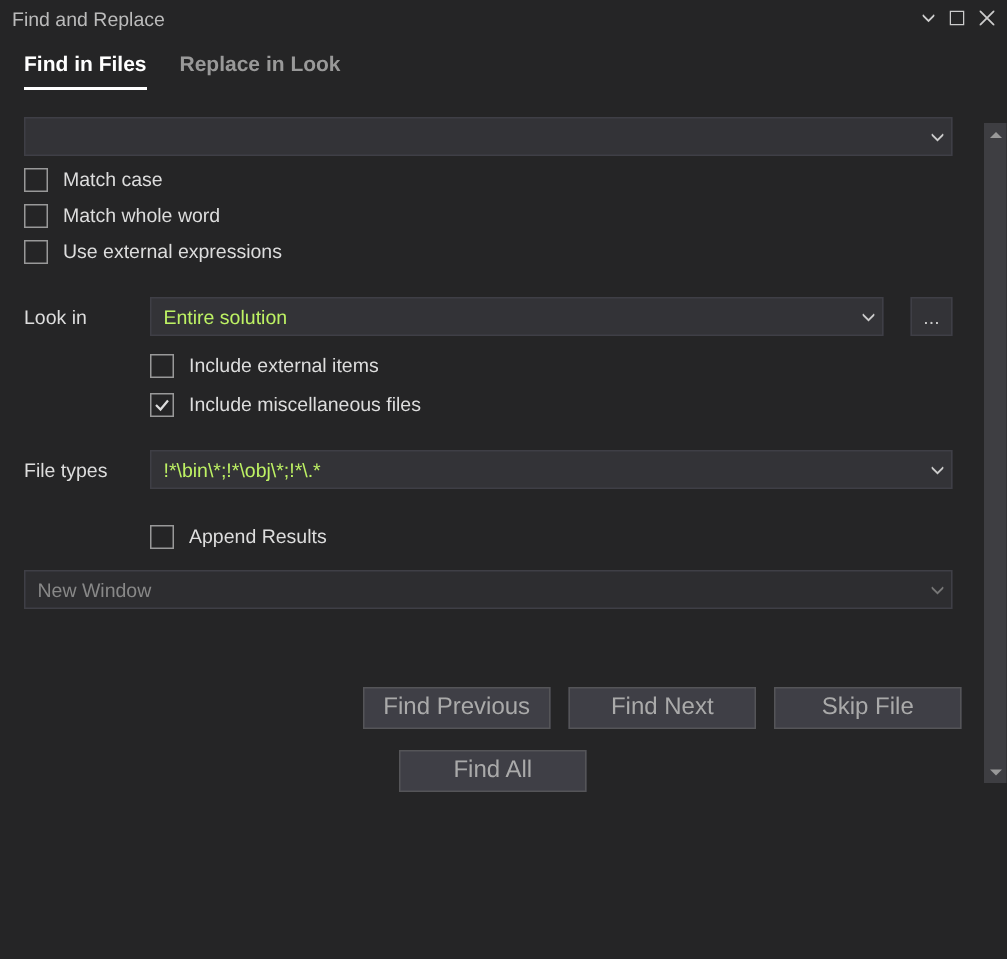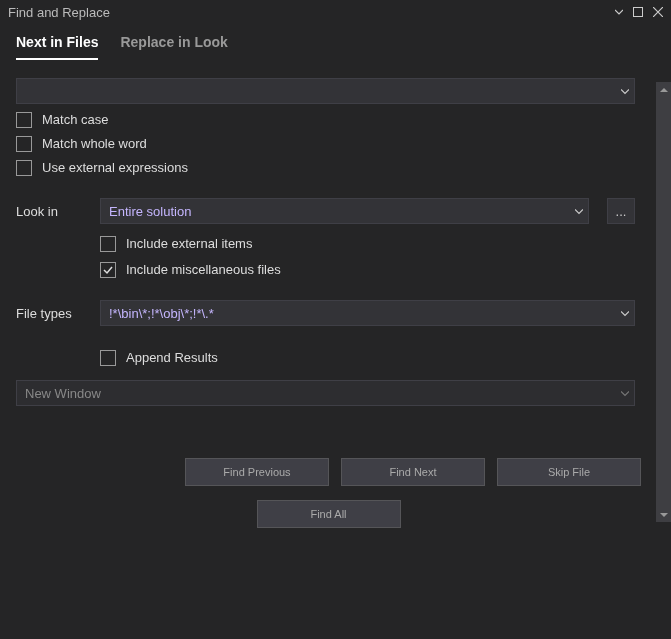--- a/index.html
+++ b/index.html
@@ -65,21 +65,21 @@
     .scroll-arrow svg { display: block; }
     .search-combo {
       position: relative;
       margin-right: 20px;
     }
     .combo {
       width: 100%;
       background: #333337;
       border: 1px solid #3f3f46;
       height: 26px;
-      color: #c4b5fd;
+      color: #bef264;
       padding: 0 28px 0 8px;
       font-size: 13px;
       outline: none;
     }
     .combo-arrow {
       position: absolute;
       right: 6px;
       top: 50%;
       transform: translateY(-50%);
       pointer-events: none;
@@ -136,26 +136,26 @@
       color: #888888;
     }
     .button-row {
       display: flex;
       justify-content: flex-end;
       gap: 12px;
       margin-top: 28px;
       margin-right: 14px;
     }
     .btn {
-      width: 144px;
+      width: 125px;
       height: 28px;
       background: #3f3f46;
       border: 1px solid #555558;
       color: #aaaaaa;
-      font-size: 11px;
+      font-size: 16px;
       cursor: pointer;
       display: flex;
       align-items: center;
       justify-content: center;
     }
     .btn-row2 {
       display: flex;
       justify-content: center;
       margin-top: 14px;
       margin-right: 14px;
@@ -179,21 +179,21 @@
     </span>
     <span class="ctrl">
       <svg width="10" height="10" viewBox="0 0 10 10">
           <path d="M0 0 L10 10 M10 0 L0 10" stroke="#cccccc" stroke-width="1.2"></path>
         </svg>
     </span>
   </div>
 </div>
 
 <div class="tabs">
-  <div class="tab active">Next in Files</div>
+  <div class="tab active">Find in Files</div>
   <div class="tab">Replace in Look</div>
 </div>
 
 <div class="content">
 
   <div class="search-combo">
     <input class="combo" type="text" value="" style="">
     <span class="combo-arrow">
       <svg width="8" height="8" viewBox="0 0 8 8">
           <path d="M0 2 L4 6 L8 2" fill="none" stroke="#cccccc" stroke-width="1.2"></path>

